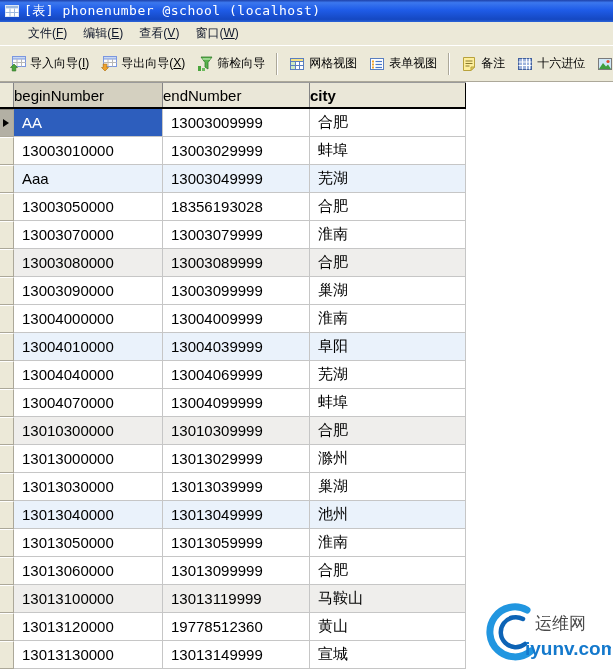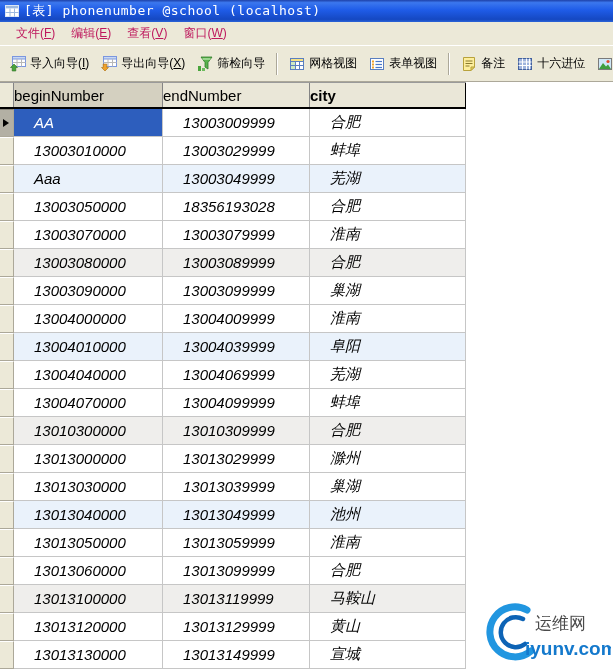--- a/index.html
+++ b/index.html
@@ -8,21 +8,21 @@
   .window { width: 613px; height: 669px; display: flex; flex-direction: column; overflow: hidden; }
 
   
   .titlebar { flex: 0 0 22px; height: 22px; display: flex; align-items: center; gap: 5px; padding: 0 5px;
     background: linear-gradient(180deg,#1e41a8 0%,#3b77ee 12%,#1f5ce8 45%,#1548c2 88%,#2c64d8 100%); }
   .title-text { color: #fff; font-weight: normal; font-size: 13px; letter-spacing: .5px;
     font-family: "DejaVu Sans Mono", "Liberation Sans", sans-serif; white-space: nowrap; }
 
   
   .menubar { flex: 0 0 24px; height: 24px; background: #ece9d8; border-bottom: 1px solid #ffffff;
-    display: flex; align-items: flex-end; padding: 0 8px; font-size: 12px; color: #be185d; }
+    display: flex; align-items: flex-end; padding: 0 20px; font-size: 12px; color: #0f172a; }
   .menu-item { padding: 3px 8px; cursor: default; }
 
   
   .toolbar { flex: 0 0 36px; height: 36px; background: #ece9d8; border-bottom: 1px solid #aca899;
     display: flex; align-items: center; padding: 0 4px; white-space: nowrap; overflow: hidden; }
   .tb-btn { display: inline-flex; align-items: center; gap: 4px; background: none; border: 1px solid transparent;
     font-family: inherit; font-size: 12px; color: #000; padding: 3px 5px; cursor: default; flex: 0 0 auto; }
   .tb-btn svg { flex: 0 0 auto; }
   .tb-sep { flex: 0 0 auto; width: 2px; height: 22px; margin: 0 5px;
     border-left: 1px solid #aca899; border-right: 1px solid #fff; }
@@ -37,22 +37,22 @@
   .hcell.pressed { background: #d4d0c0; }
   .w-begin { width: 149px; } .w-end { width: 147px; } .w-city { width: 156px; }
   .hcell.w-city { border-right: 1px solid #000; font-weight: bold; }
 
   .row { display: flex; height: 28px; }
   .row-selector { width: 14px; background: #ece9d8; position: relative;
     border-right: 1px solid #aca899; border-bottom: 1px solid #aca899; border-top: 1px solid #fff; }
   .row-selector.selected { background: #b3b0a4; border-top: 1px solid #8a877c; }
   .row-selector.selected::after { content: ""; position: absolute; left: 3px; top: 50%; transform: translateY(-50%);
     border-left: 6px solid #000; border-top: 4px solid transparent; border-bottom: 4px solid transparent; }
-  .cell { font-size: 15px; color: #000; display: flex; align-items: center; padding-left: 20px;
-    border-right: 1px solid #c6c6c6; border-bottom: 1px solid #c6c6c6; background: #fff; overflow: hidden; white-space: nowrap; font-style: italic; }
+  .cell { font-size: 15px; color: #000; display: flex; align-items: center; padding-left: 8px;
+    border-right: 1px solid #c6c6c6; border-bottom: 1px solid #c6c6c6; background: #fff; overflow: hidden; white-space: nowrap; }
   .row.shade-blue .cell { background: #eaf2fb; }
   .row.shade-gray .cell { background: #efeeec; }
   .cell.selected-cell { background: #2d5ebd; color: #fff; }
 
   
   .watermark { position: absolute; right: 2px; bottom: 2px; width: 136px; height: 70px; }
 </style>
 </head>
 <body>
 
@@ -307,21 +307,21 @@
   <div class="row shade-gray">
     <div class="row-selector"></div>
     <div class="cell w-begin">13013100000</div>
     <div class="cell w-end">13013119999</div>
     <div class="cell w-city">马鞍山</div>
   </div>
 
   <div class="row">
     <div class="row-selector"></div>
     <div class="cell w-begin">13013120000</div>
-    <div class="cell w-end">13013129999</div>
+    <div class="cell w-end">19778512360</div>
     <div class="cell w-city">黄山</div>
   </div>
 
   <div class="row">
     <div class="row-selector"></div>
     <div class="cell w-begin">13013130000</div>
     <div class="cell w-end">13013149999</div>
     <div class="cell w-city">宣城</div>
   </div>
 </div>

